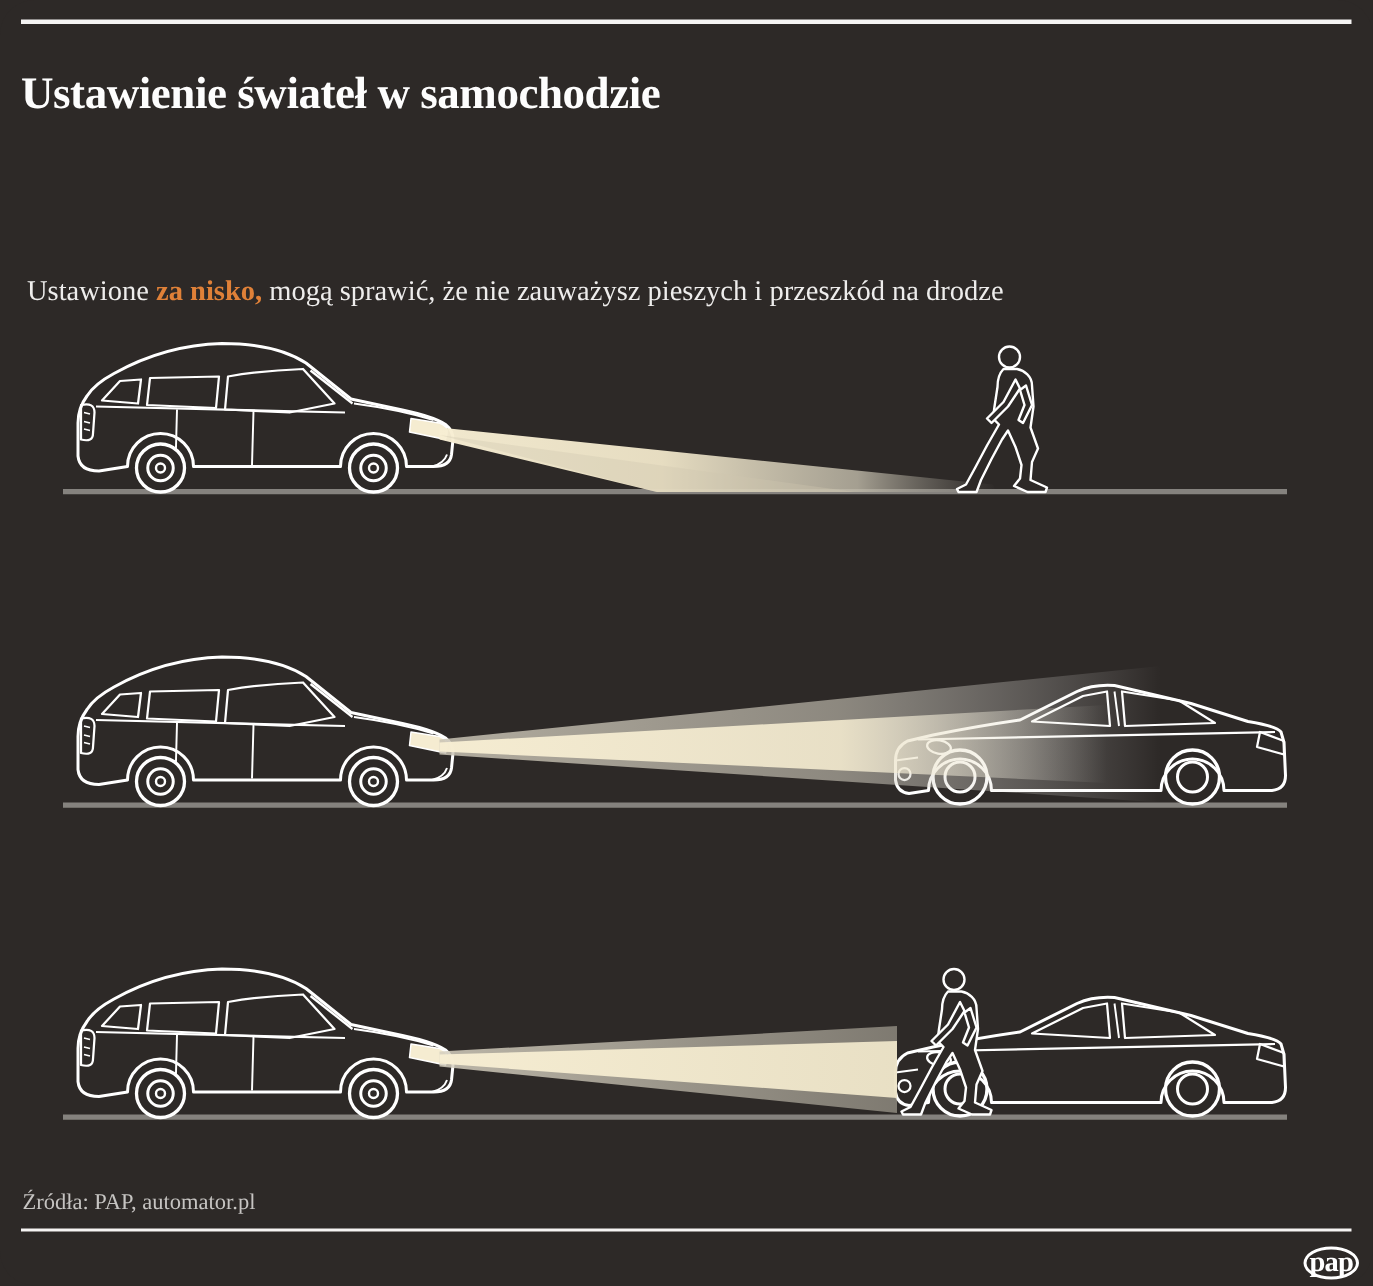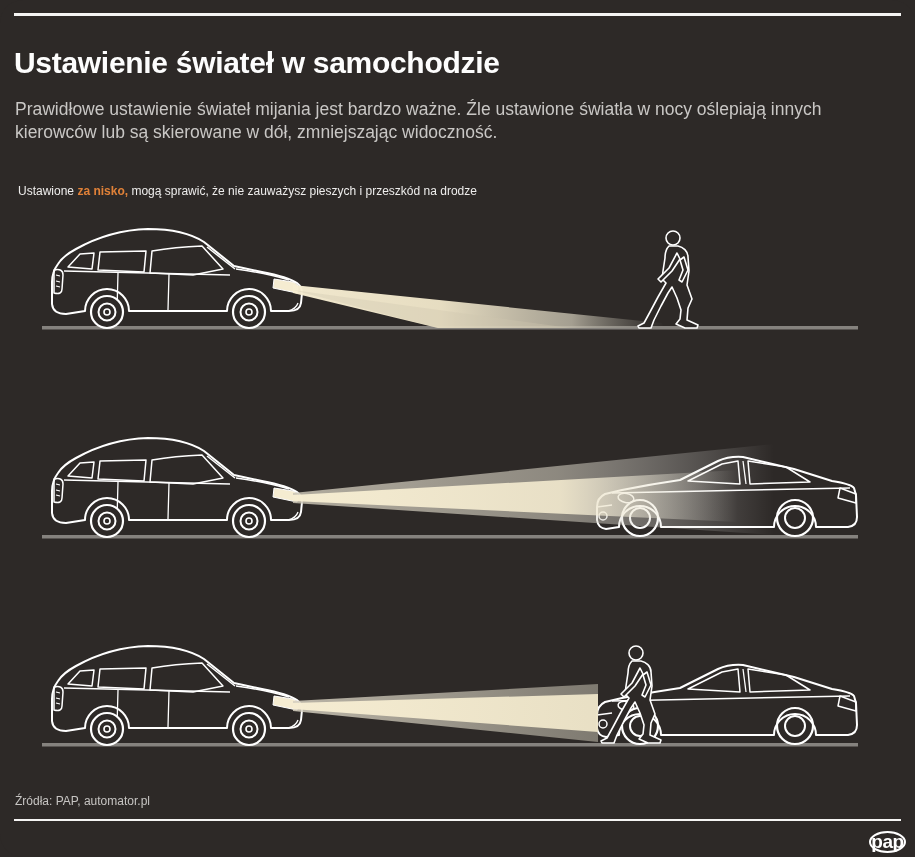--- a/index.html
+++ b/index.html
@@ -1,49 +1,49 @@
 <!DOCTYPE html>
 <html lang="pl"><head>
 <meta charset="utf-8">
 <style>
   html,body{margin:0;padding:0;background:#2d2927;}
   .canvas{
     position:relative;width:915px;height:857px;overflow:hidden;
-    background:#2d2927;font-family:Liberation Sans, sans-serif;border-radius:23px;
+    background:#2d2927;font-family:Liberation Serif, serif;border-radius:23px;
   }
   .rule{position:absolute;left:14px;width:887px;background:#f5f4f3;}
   .rule.top{top:13px;height:3px;}
   .rule.bottom{top:819px;height:2px;}
   .title{
     position:absolute;left:14px;top:26px;width:880px;
     font-size:30px;font-weight:bold;color:#fdfdfd;letter-spacing:-0.3px;
   }
   .intro{
     position:absolute;left:15px;top:80px;width:862px;
     font-size:17.5px;line-height:23px;color:#c9c7c5;
   }
   .section-header{
     position:absolute;left:15px;top:139px;width:860px;
     font-size:15.5px;font-weight:bold;color:#ffffff;letter-spacing:0.2px;
   }
   .scene-label{
     position:absolute;left:18px;width:860px;
-    font-size:12px;color:#eeedec;
+    font-size:19px;color:#eeedec;
   }
   .scene-label .hl{font-weight:bold;}
   .scene-label.l1{top:184px;}
   .scene-label.l2{top:390px;}
   .scene-label.l3{top:597px;}
   .scene{position:absolute;left:30px;width:860px;height:118px;}
   .scene.s1{top:223px;}
   .scene.s2{top:432px;}
   .scene.s3{top:640px;}
   .footer-sources{
     position:absolute;left:15px;top:794px;
-    font-size:12px;color:#c6c4c2;
+    font-size:15px;color:#c6c4c2;
   }
   .pap-logo{
     position:absolute;right:9px;top:831px;width:37px;height:22px;
     border:2.5px solid #ffffff;border-radius:50%;
     display:flex;align-items:center;justify-content:center;
     color:#ffffff;font-size:19px;font-weight:bold;letter-spacing:-0.5px;
     box-sizing:border-box;
   }
   .defs-holder{position:absolute;width:0;height:0;overflow:hidden;}
 </style>
@@ -96,21 +96,20 @@
         <path d="M647,30 L639,45 L628,56 L631,59 L642,48 L650,36 Z"></path>
         <path d="M654,34 L658,47 L652,59 L649,57 L653,47 L650,37 Z"></path>
       </g>
     </defs>
   </svg>
 
   <div class="rule top"></div>
 
   <h1 class="title">Ustawienie świateł w samochodzie</h1>
 
-  <p class="intro">Prawidłowe ustawienie świateł mijania jest bardzo ważne. Źle ustawione światła w nocy oślepiają innych kierowców lub są skierowane w dół, zmniejszając widoczność.</p>
 
 
   <div class="scene-label l1">
     <span>Ustawione</span>
     <span class="hl" style="color: rgb(224, 129, 56);">za nisko,</span>
     <span>mogą sprawić, że nie zauważysz pieszych i przeszkód na drodze</span>
   </div>
 
   <svg class="scene s1" viewBox="0 0 860 118">
     <defs>

